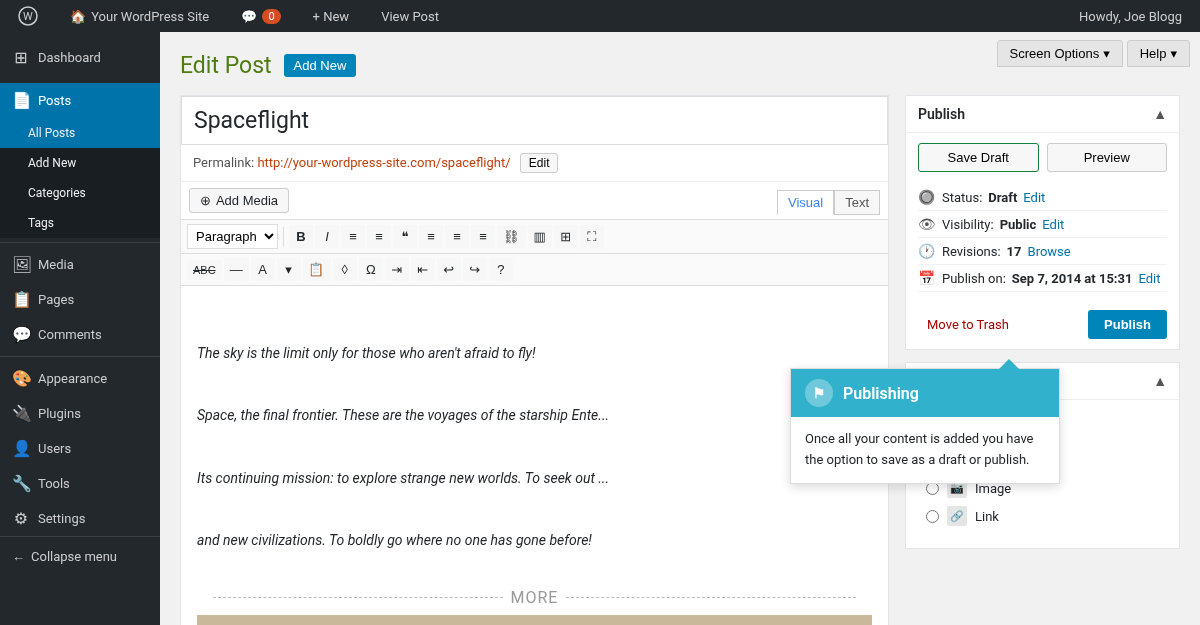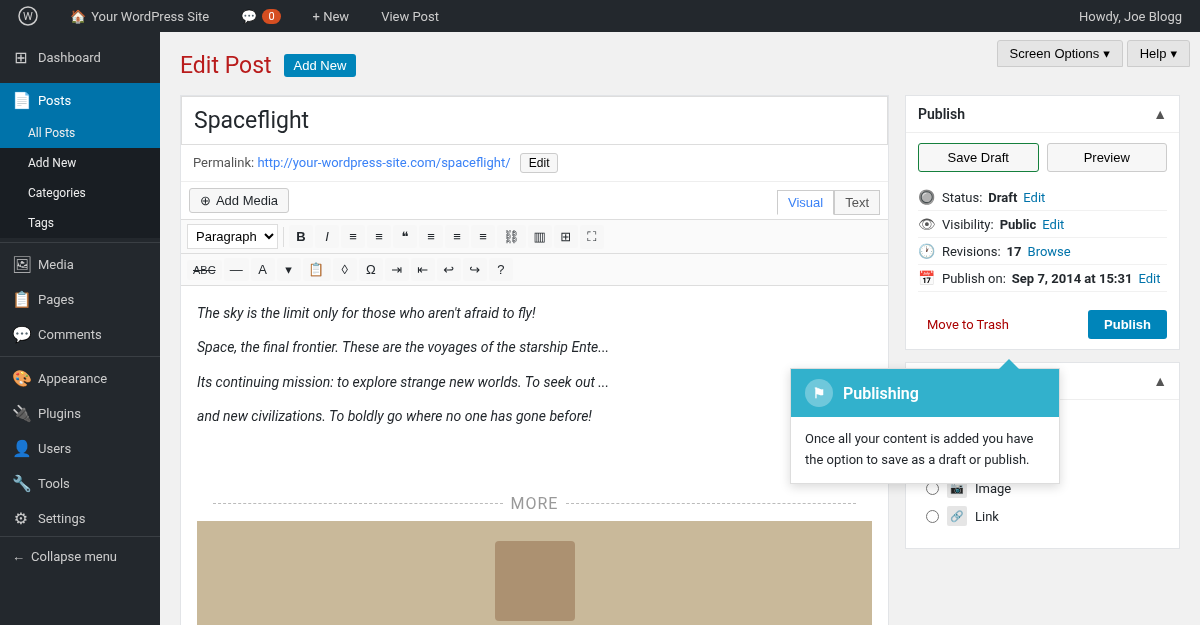--- a/index.html
+++ b/index.html
@@ -61,21 +61,21 @@
       background: #f1f1f1;
     }
 
     
     .page-header {
       display: flex;
       align-items: center;
       gap: 12px;
       margin-bottom: 16px;
     }
-    .page-title { font-size: 23px; font-weight: 400; color: #b91c1c; }
+    .page-title { font-size: 23px; font-weight: 400; color: #4d7c0f; }
     .btn-add-new {
       background: #0085ba;
       color: #fff;
       border: none;
       padding: 4px 10px;
       border-radius: 3px;
       font-size: 13px;
       cursor: pointer;
     }
 
@@ -124,21 +124,21 @@
       margin-bottom: 0;
     }
 
     
     .permalink-bar {
       padding: 8px 12px;
       font-size: 13px;
       color: #555;
       border-bottom: 1px solid #eee;
     }
-    .permalink-bar a { color: #3b82f6; text-decoration: none; }
+    .permalink-bar a { color: #c2410c; text-decoration: none; }
     .edit-link-btn {
       background: #f7f7f7;
       border: 1px solid #ccc;
       padding: 2px 8px;
       font-size: 12px;
       cursor: pointer;
       margin-left: 6px;
       border-radius: 3px;
     }
 
@@ -208,21 +208,21 @@
     .mce-separator { width: 1px; background: #ddd; height: 20px; margin: 0 3px; }
 
     
     .editor-content {
       padding: 16px;
       min-height: 200px;
       font-size: 14px;
       line-height: 1.6;
       color: #23282d;
     }
-    .editor-content p { margin-bottom: 12px; font-style: italic; }
+    .editor-content p { margin-bottom: 12px; font-style: italic; margin-top: 40px; }
 
     
     .more-divider {
       display: flex;
       align-items: center;
       gap: 8px;
       padding: 8px 32px;
       color: #999;
       font-size: 16px;
       text-transform: uppercase;

